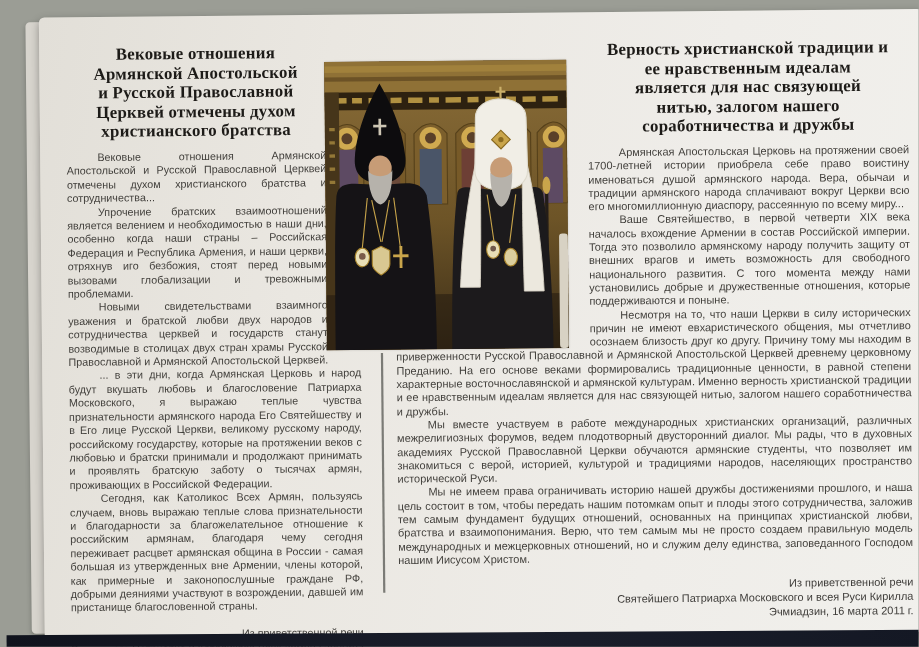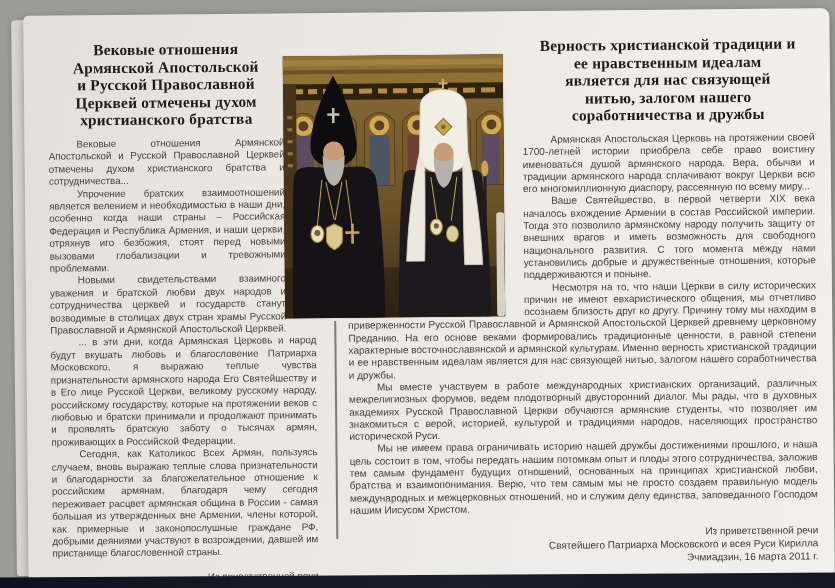--- a/index.html
+++ b/index.html
@@ -1,21 +1,21 @@
 <!DOCTYPE html>
 <html><head>
 <meta charset="utf-8">
 <style>
   html,body{margin:0;padding:0;}
   body{
     width:835px;height:588px;overflow:hidden;position:relative;
     background:#9b9d95;
     font-family:"Liberation Sans", sans-serif;
   }
-  .scene{position:absolute;inset:0;}
+  .scene{position:absolute;inset:0;margin-left:12px;}
   .bottom-band{
     position:absolute;left:-6px;right:-6px;bottom:-3px;height:16px;
     background:linear-gradient(90deg,#10131d,#1a1e2b 55%,#141824);
     transform:rotate(-0.35deg);
   }
   .page-under{
     position:absolute;left:14px;top:20px;width:40px;height:556px;
     background:#d7d4cd;border-radius:4px;
     transform:rotate(-0.6deg);
     box-shadow:0 2px 5px rgba(0,0,0,.25);

